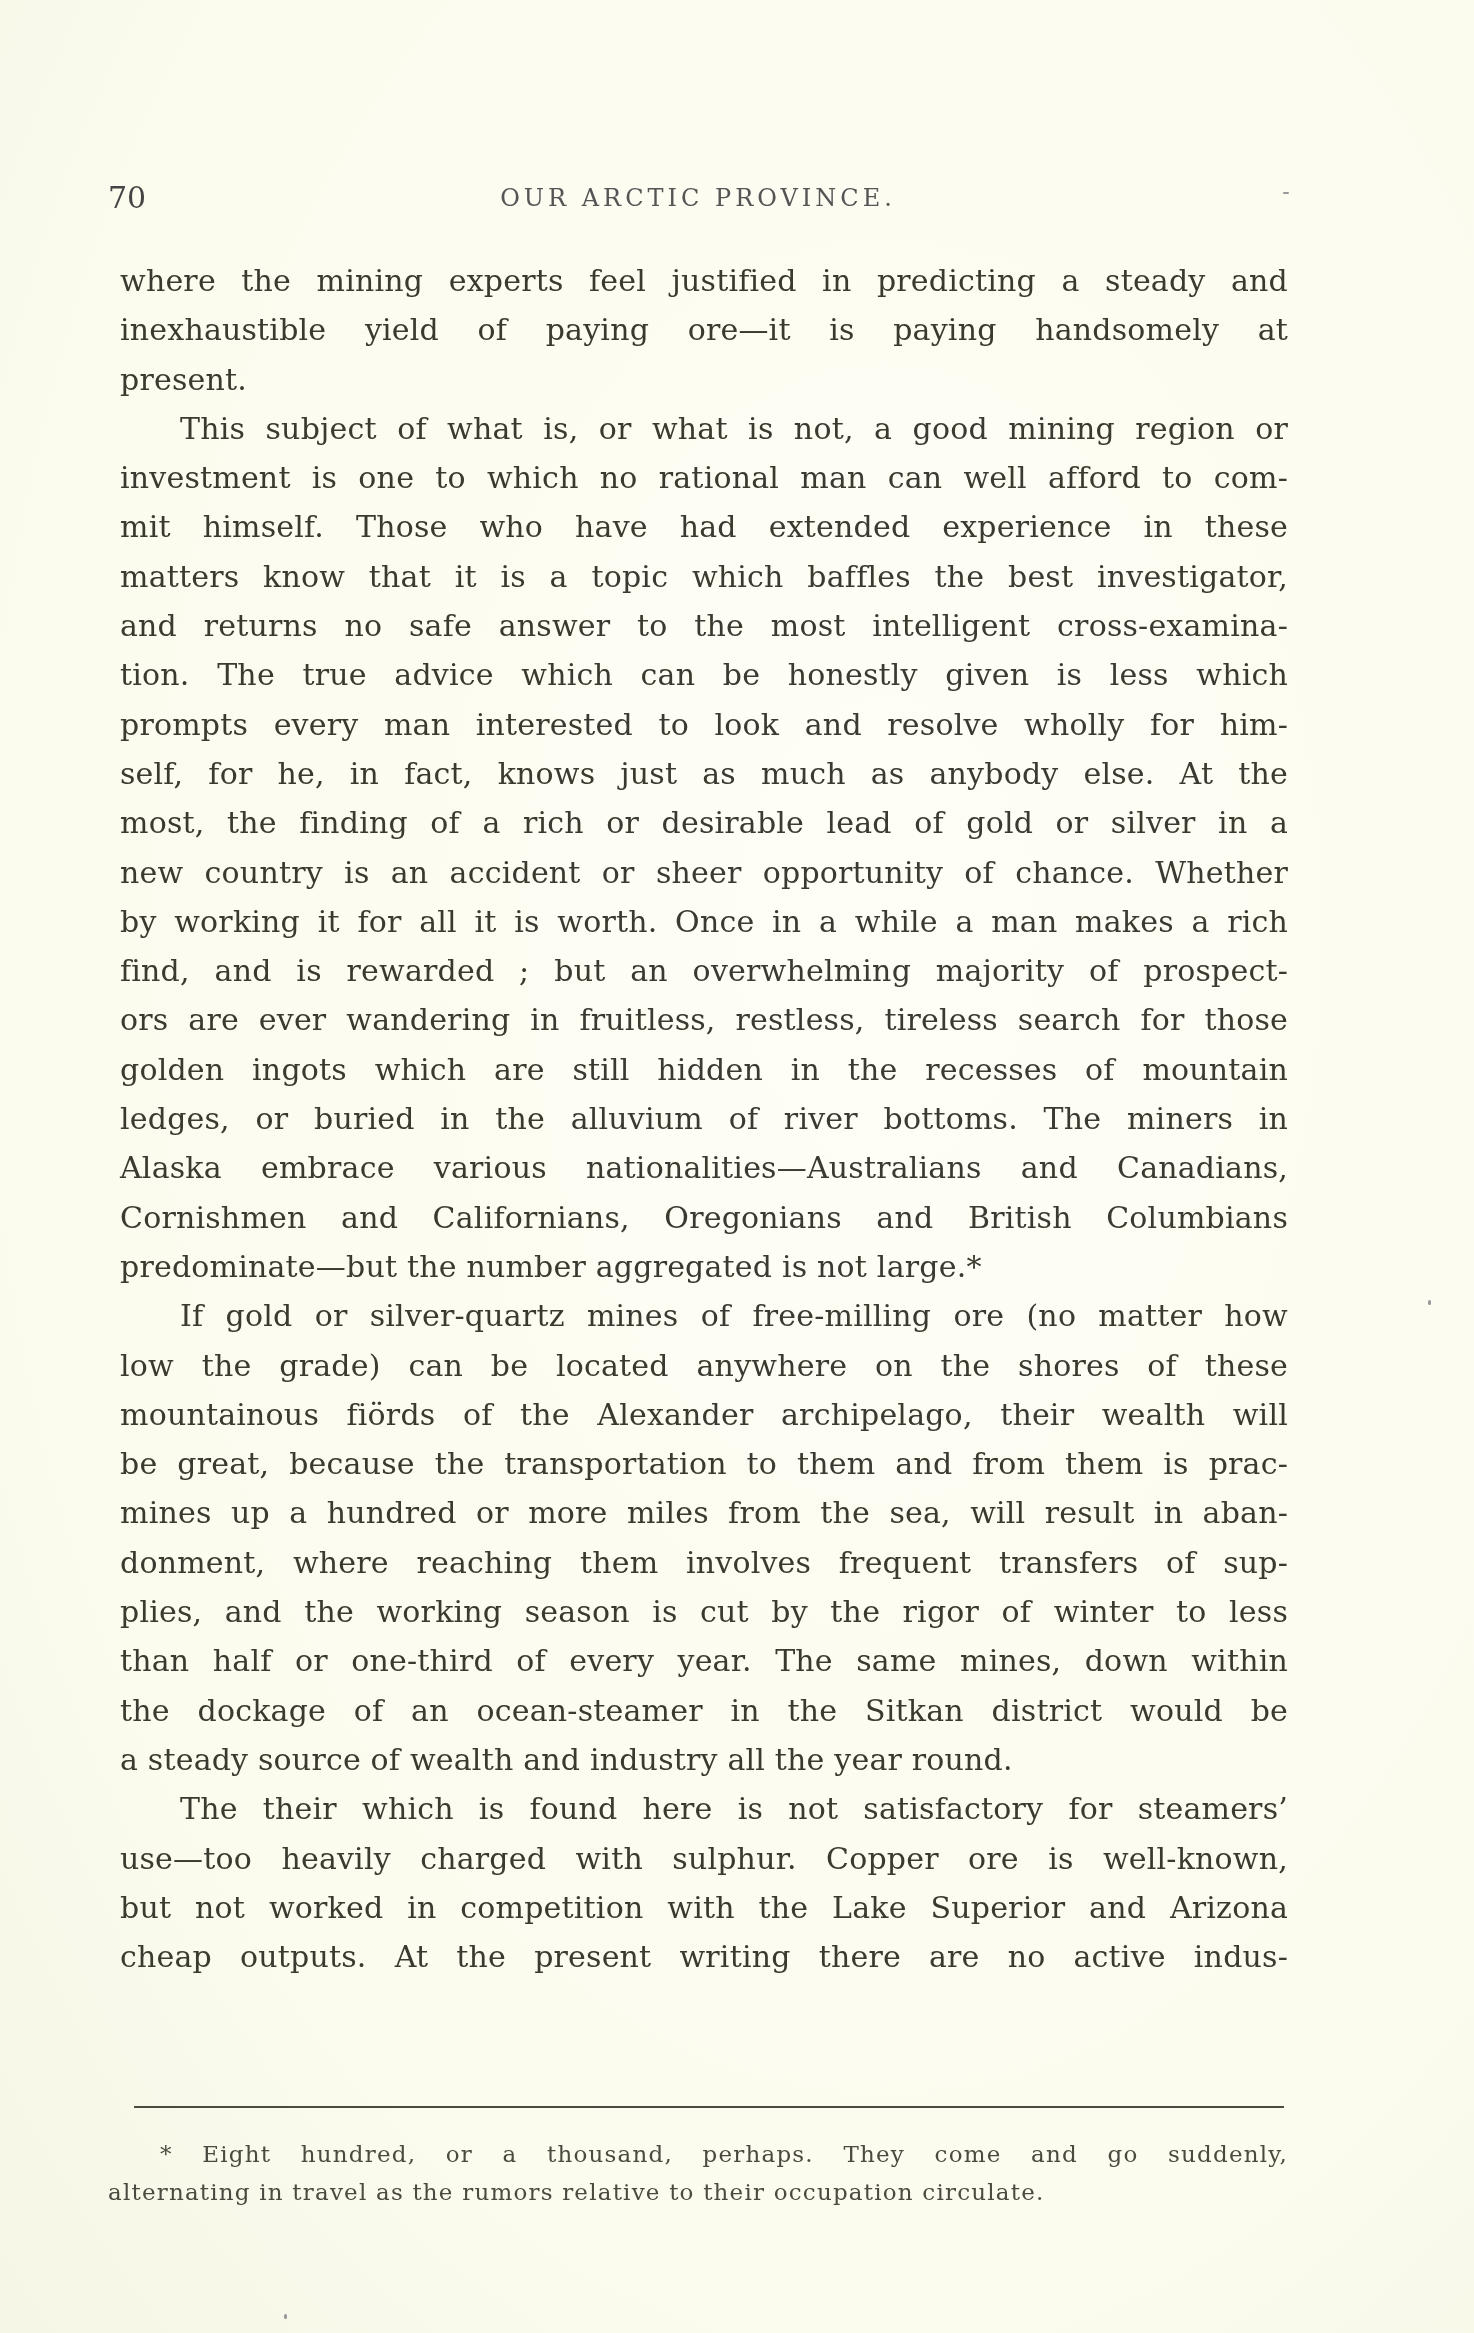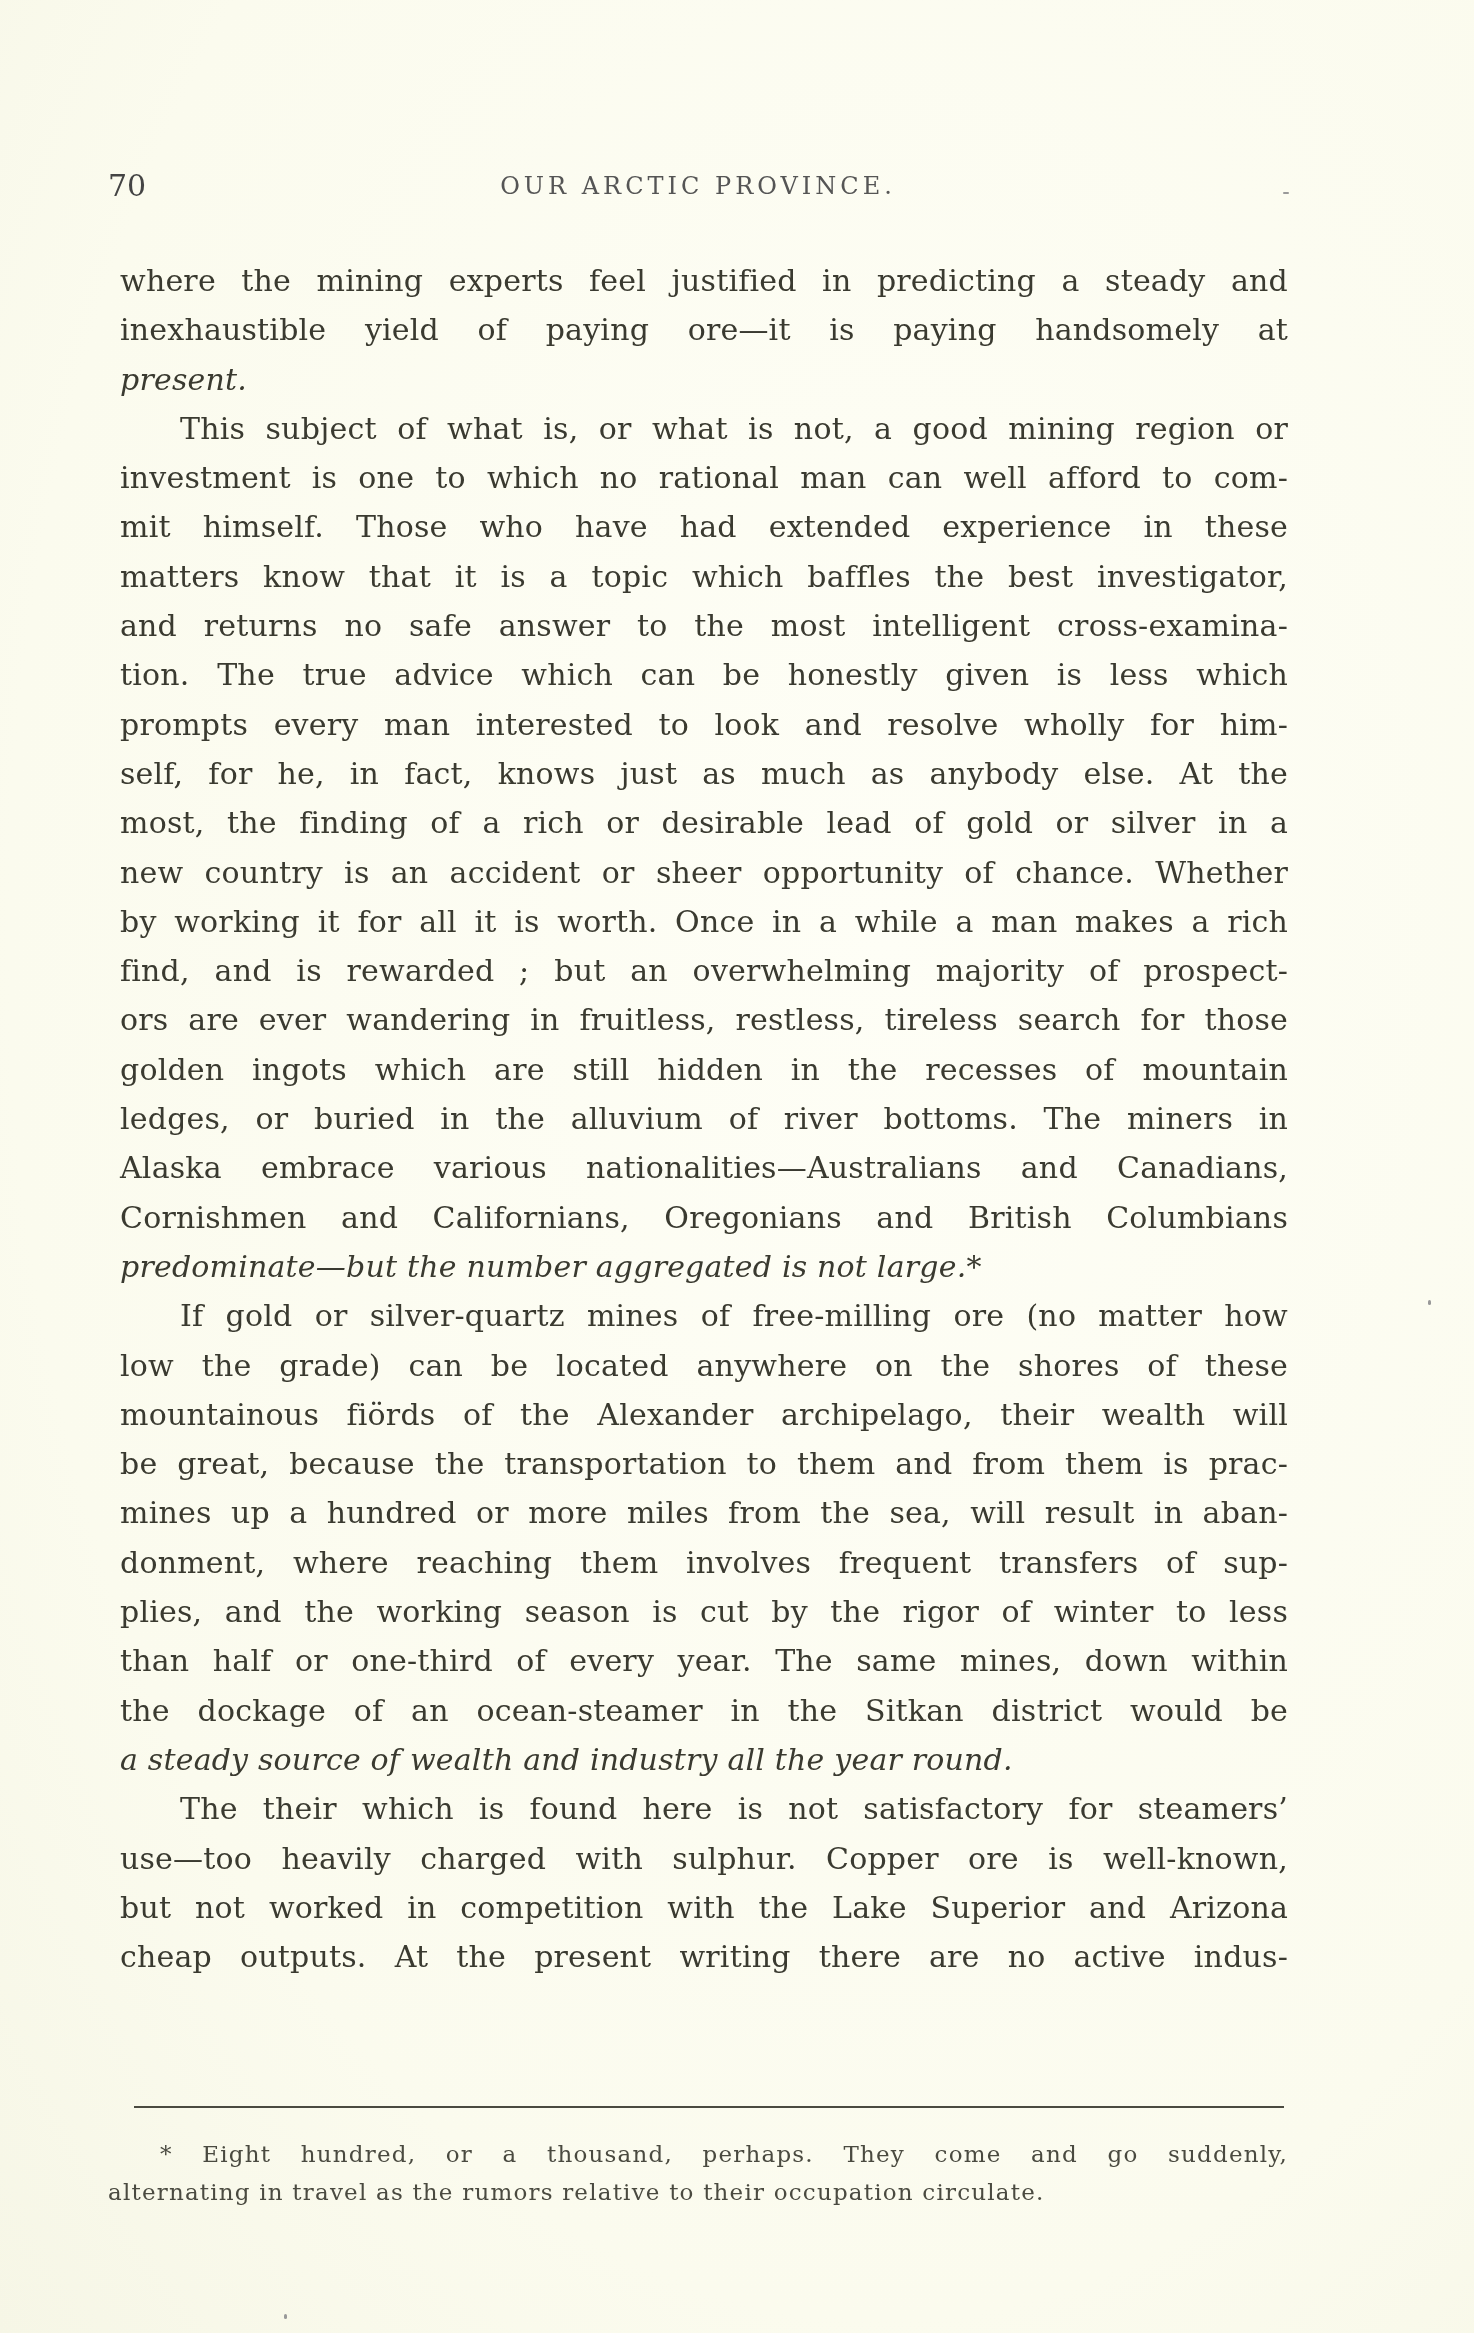--- a/index.html
+++ b/index.html
@@ -2,30 +2,30 @@
 <html><head>
 <meta charset="utf-8">
 <style>
   html, body { margin:0; padding:0; }
   body {
     width:1474px; height:2333px; background:#fdfdf3; position:relative; overflow:hidden;
     font-family:"DejaVu Serif","Liberation Serif",serif; color:#3a3a30;
   }
   .page { position:absolute; left:0; top:0; width:1474px; height:2333px;
     background: radial-gradient(ellipse at 60% 40%, #fefef6 0%, #fbfbee 70%, #f6f6e6 100%); }
-  .header { position:absolute; top:168px; left:108px; width:1180px; height:40px; }
+  .header { position:absolute; top:180px; left:108px; width:1180px; height:40px; }
   .pnum { position:absolute; left:0; top:0; font-size:30px; color:#444; }
   .rtitle { position:absolute; left:0; right:0; top:4px; text-align:center; font-size:24px; letter-spacing:4px; color:#555; }
   .body { position:absolute; top:256px; left:108px; width:1180px; }
   .line { display:block; height:49.3px; line-height:49.3px; font-size:30px; text-align:justify;
     text-align-last:justify; white-space:nowrap; overflow:visible; letter-spacing:0.2px;margin-left:12px; }
   .line.last { text-align-last:left; }
   .line.indent { padding-left:60px; }
   .line-inner { display:block; width:100%; text-align:justify; text-align-last:justify; white-space:normal; }
-  .line.last .line-inner { text-align-last:left;font-style:italic; }
+  .line.last .line-inner { text-align-last:left; }
   .rule { position:absolute; top:2106px; left:134px; width:1150px; height:2px; background:#4a4a40; }
   .foot { position:absolute; top:2135px; left:108px; width:1180px; }
   .fline { display:block; height:38px; line-height:38px; font-size:23px; color:#4a4a40; letter-spacing:1.2px; }
   .fline.indent { padding-left:52px; }
   .fline .line-inner { text-align:justify; text-align-last:justify; }
   .fline.last .line-inner { text-align-last:left; }
   .speck { position:absolute; width:3px; height:5px; background:#999; border-radius:2px; }
 </style>
 </head>
 <body>

